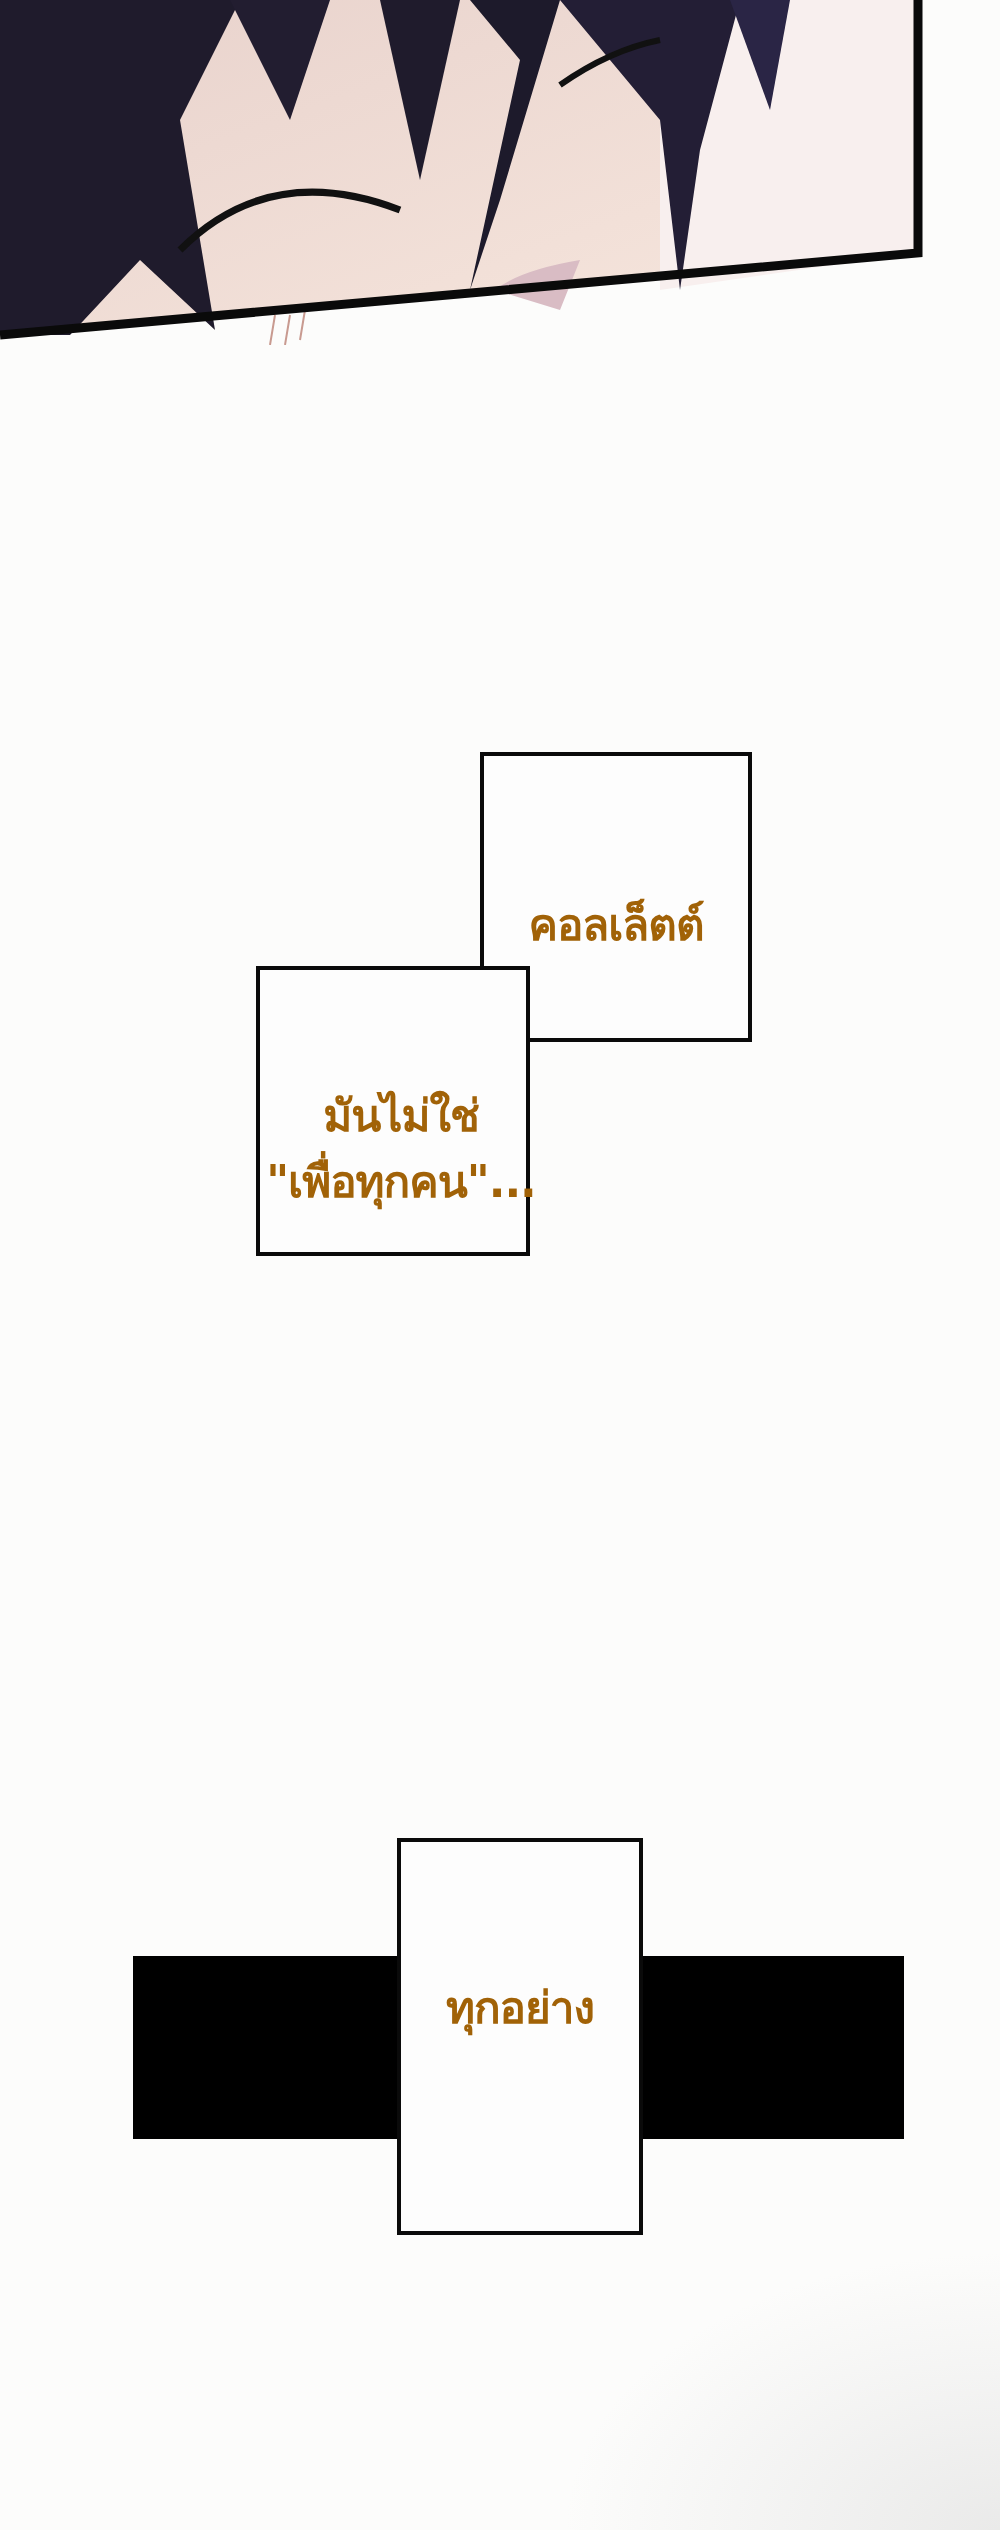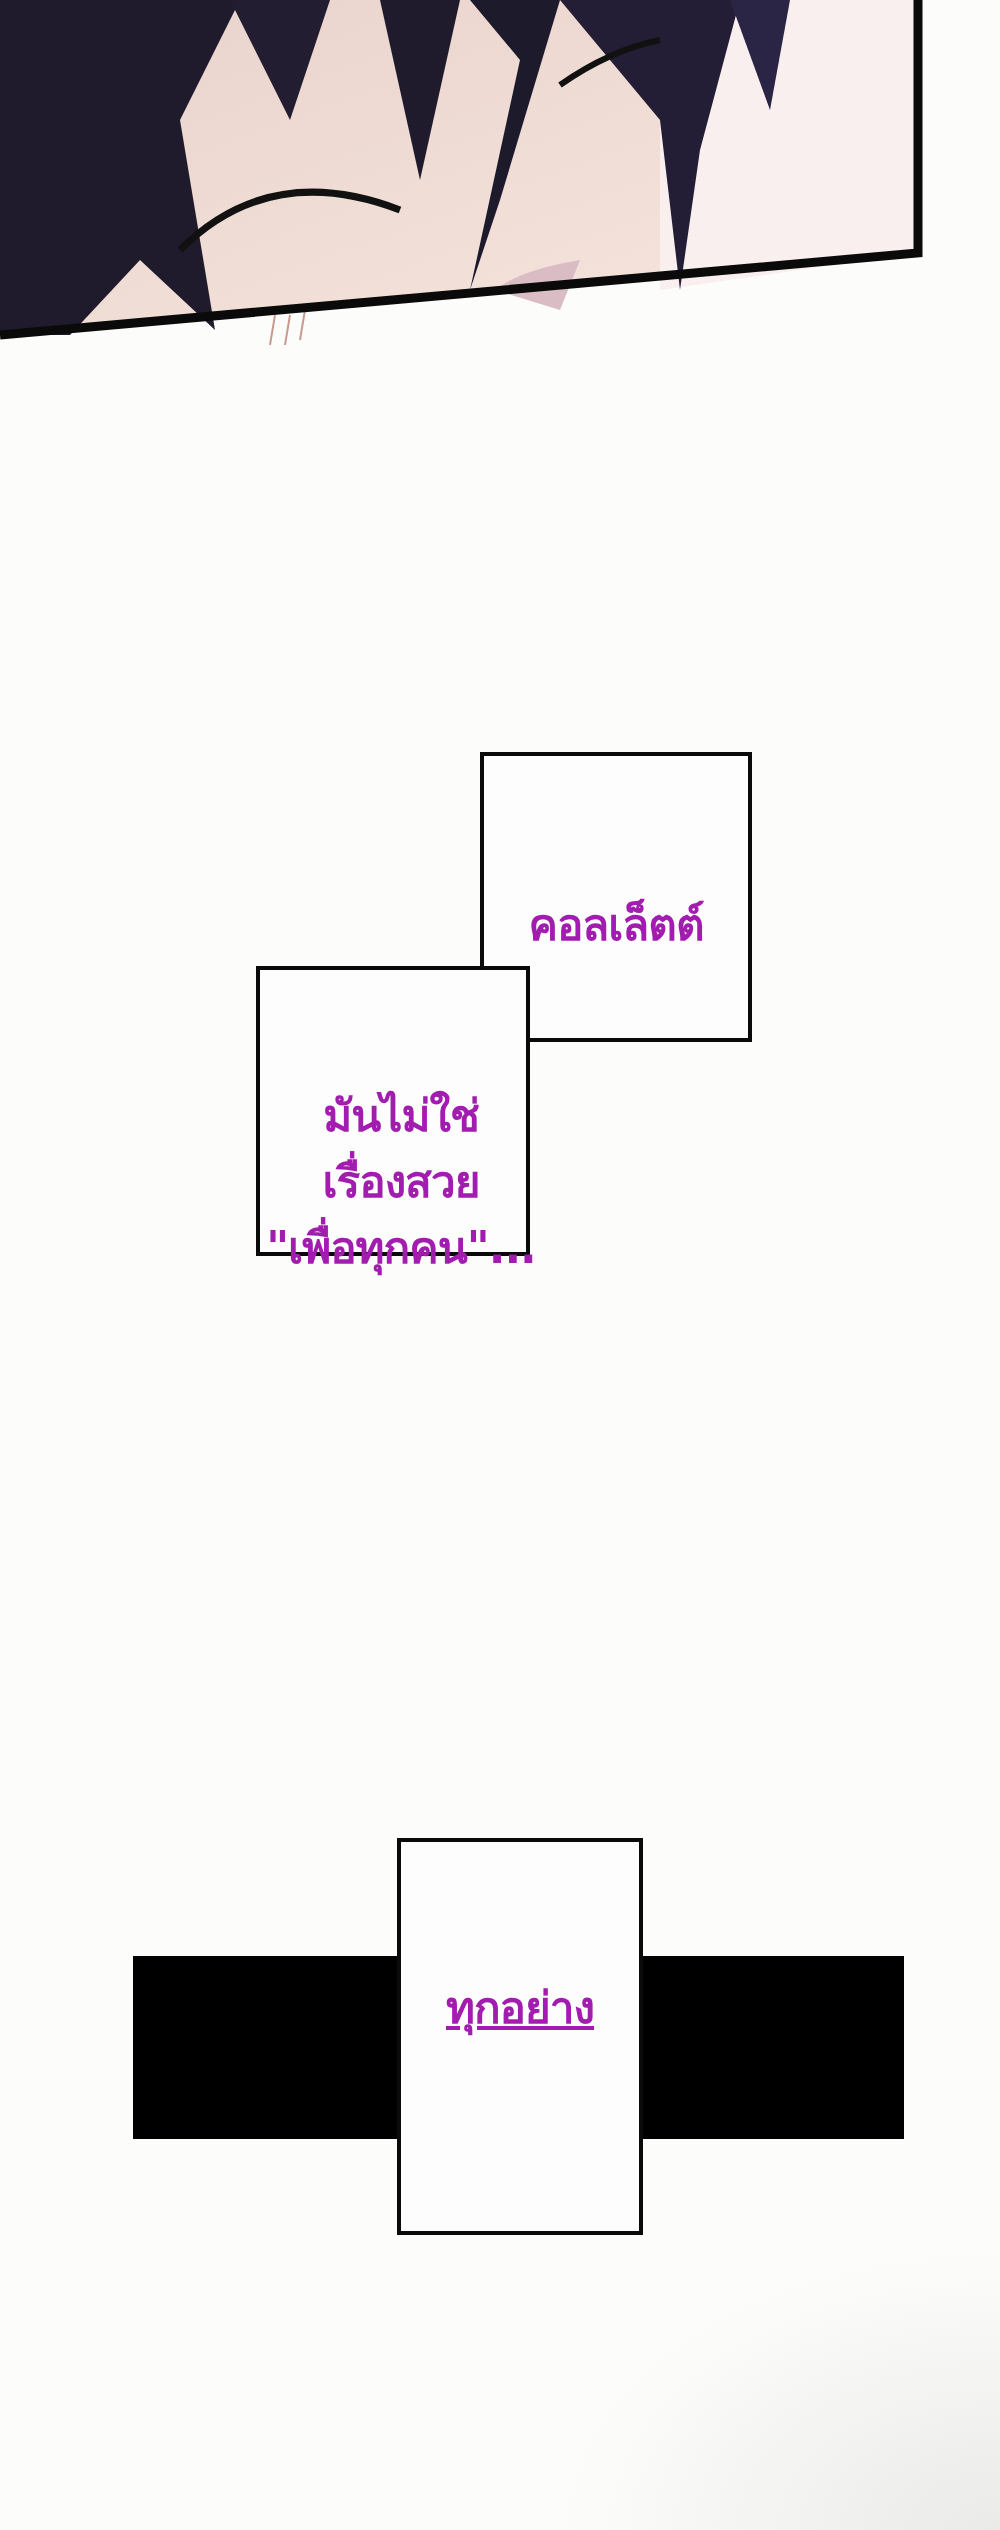--- a/index.html
+++ b/index.html
@@ -1,20 +1,20 @@
 <!DOCTYPE html>
 <html><head>
 <meta charset="utf-8">
 <style>
   html,body{margin:0;padding:0;}
   body{width:1000px;height:2530px;background:#fcfcfb;position:relative;overflow:hidden;font-family:"DejaVu Sans",sans-serif;}
   .panel{position:absolute;left:0;top:0;width:1000px;height:345px;}
   .panel svg{position:absolute;left:0;top:0;}
   .box{position:absolute;background:#fdfdfd;border:4px solid #0a0a0a;box-sizing:border-box;}
-  .txt{position:absolute;font-weight:bold;color:#a21caf;text-align:center;font-size:44px;line-height:66px;letter-spacing:-1px;}
+  .txt{position:absolute;font-weight:bold;color:#a16207;text-align:center;font-size:44px;line-height:66px;letter-spacing:-1px;}
   .bar{position:absolute;background:#000;}
   .grain{position:absolute;left:560px;top:2250px;width:440px;height:280px;background:radial-gradient(ellipse at 100% 100%,rgba(200,200,200,0.35),rgba(255,255,255,0) 70%);}
 </style>
 </head>
 <body>
 
 <div class="panel">
   <svg width="1000" height="345" viewBox="0 0 1000 345">
     <defs>
       <linearGradient id="sk" x1="0" y1="0" x2="1" y2="1">
@@ -48,23 +48,22 @@
 <div class="box" style="left:256px;top:966px;width:274px;height:290px;"></div>
 
 <div style="position:absolute;left:484px;top:970px;width:42px;height:68px;background:#fdfdfd;"></div>
 
 <div class="txt" style="left:484px;top:892px;width:264px;">
   <div>คอลเล็ตต์</div>
 </div>
 
 <div class="txt" style="left:256px;top:1083px;width:290px;">
   <div>มันไม่ใช่</div>
-  <div>เรื่องสวย</div>
   <div>"เพื่อทุกคน"...</div>
 </div>
 
 <div class="bar" style="left:133px;top:1956px;width:771px;height:183px;"></div>
 <div class="box" style="left:397px;top:1838px;width:246px;height:397px;"></div>
-<div class="txt" style="left:401px;top:1973px;width:238px;line-height:70px;text-decoration:underline;">
+<div class="txt" style="left:401px;top:1973px;width:238px;line-height:70px;">
   <div>ทุกอย่าง</div>
 </div>
 
 <div class="grain"></div>
 
 </body></html>

